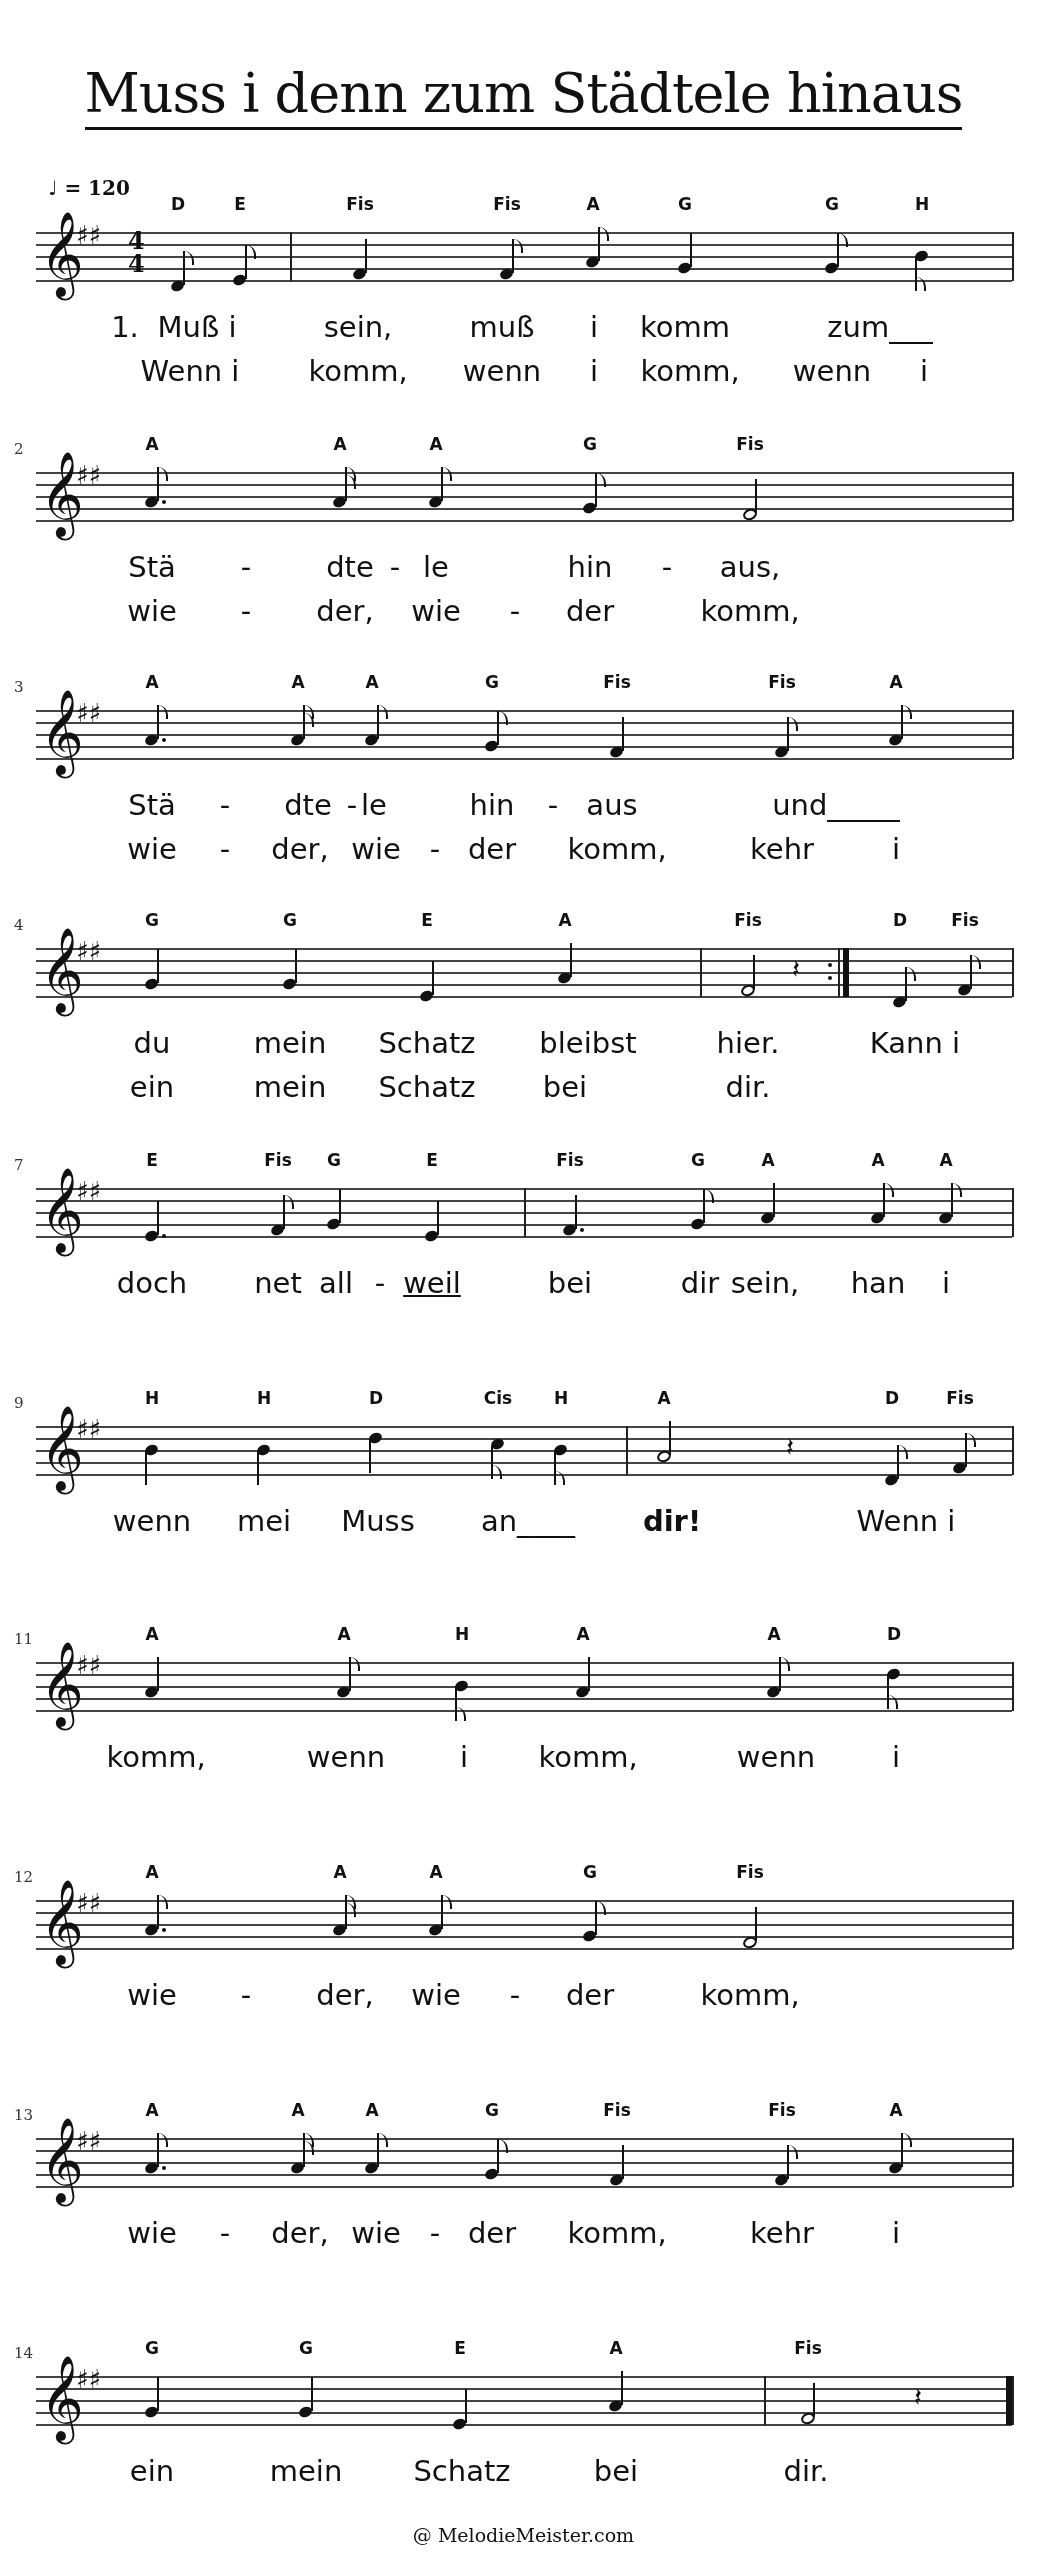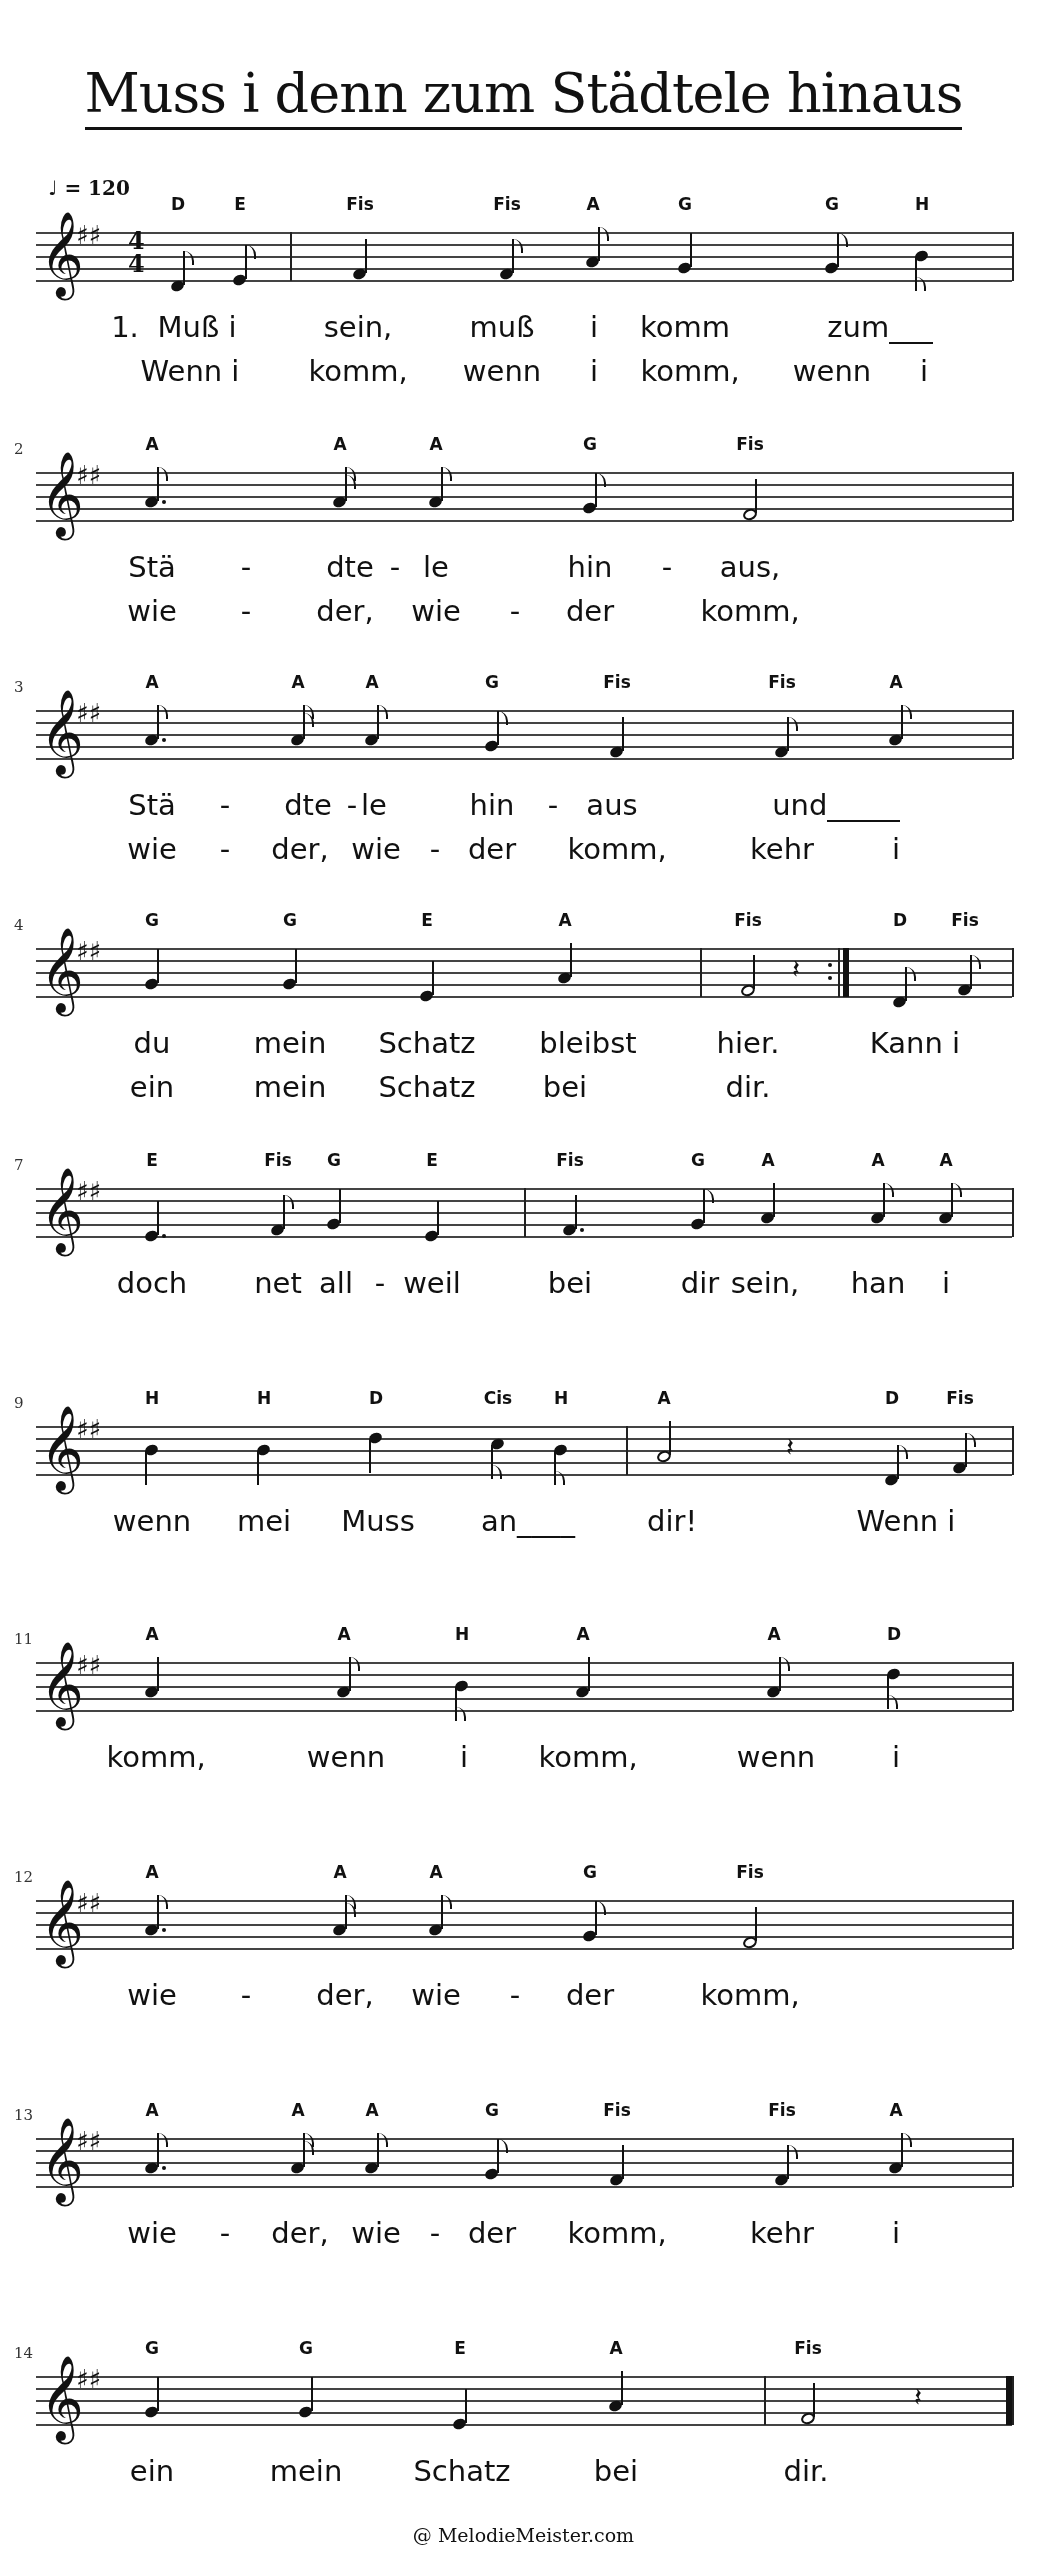--- a/index.html
+++ b/index.html
@@ -300,21 +300,21 @@
       <div class="note" style="left: 871px; top: 1213px;"></div>
       <div class="stem" style="left: 883px; top: 1183px; height: 34px;"></div>
       <div class="flag" style="left: 884px; top: 1183px;"></div>
       <div class="note" style="left: 939px; top: 1213px;"></div>
       <div class="stem" style="left: 951px; top: 1183px; height: 34px;"></div>
       <div class="flag" style="left: 952px; top: 1183px;"></div>
       <div class="lyric" style="left: 152px; top: 1266px;">doch</div>
       <div class="lyric" style="left: 278px; top: 1266px;">net</div>
       <div class="lyric" style="left: 336px; top: 1266px;">all</div>
       <div class="lyric" style="left: 380px; top: 1266px;">-</div>
-      <div class="lyric" style="left: 432px; top: 1266px;">weil</div>
+      <div class="lyric" style="left: 432px; top: 1266px; text-decoration: underline;">weil</div>
       <div class="lyric" style="left: 570px; top: 1266px;">bei</div>
       <div class="lyric" style="left: 700px; top: 1266px;">dir</div>
       <div class="lyric" style="left: 765px; top: 1266px;">sein,</div>
       <div class="lyric" style="left: 878px; top: 1266px;">han</div>
       <div class="lyric" style="left: 946px; top: 1266px;">i</div>
     </div>
     <div class="system" style="top: 0px;">
       <div class="mnum" style="top: 1394px;">9</div>
       <div class="chord" style="left: 152px; top: 1388px;">H</div>
       <div class="chord" style="left: 264px; top: 1388px;">H</div>
@@ -353,21 +353,21 @@
       <div class="note" style="left: 885px; top: 1475px;"></div>
       <div class="stem" style="left: 897px; top: 1445px; height: 34px;"></div>
       <div class="flag" style="left: 898px; top: 1445px;"></div>
       <div class="note" style="left: 953px; top: 1463px;"></div>
       <div class="stem" style="left: 965px; top: 1433px; height: 34px;"></div>
       <div class="flag" style="left: 966px; top: 1433px;"></div>
       <div class="lyric" style="left: 152px; top: 1504px;">wenn</div>
       <div class="lyric" style="left: 264px; top: 1504px;">mei</div>
       <div class="lyric" style="left: 378px; top: 1504px;">Muss</div>
       <div class="lyric" style="left: 528px; top: 1504px;">an____</div>
-      <div class="lyric" style="left: 672px; top: 1504px;">dir!</div>
+      <div class="lyric" style="left: 672px; top: 1504px; font-weight: bold;">dir!</div>
       <div class="lyric" style="left: 906px; top: 1504px;">Wenn i</div>
     </div>
     <div class="system" style="top: 0px;">
       <div class="mnum" style="top: 1630px;">11</div>
       <div class="chord" style="left: 152px; top: 1624px;">A</div>
       <div class="chord" style="left: 344px; top: 1624px;">A</div>
       <div class="chord" style="left: 462px; top: 1624px;">H</div>
       <div class="chord" style="left: 583px; top: 1624px;">A</div>
       <div class="chord" style="left: 774px; top: 1624px;">A</div>
       <div class="chord" style="left: 894px; top: 1624px;">D</div>

